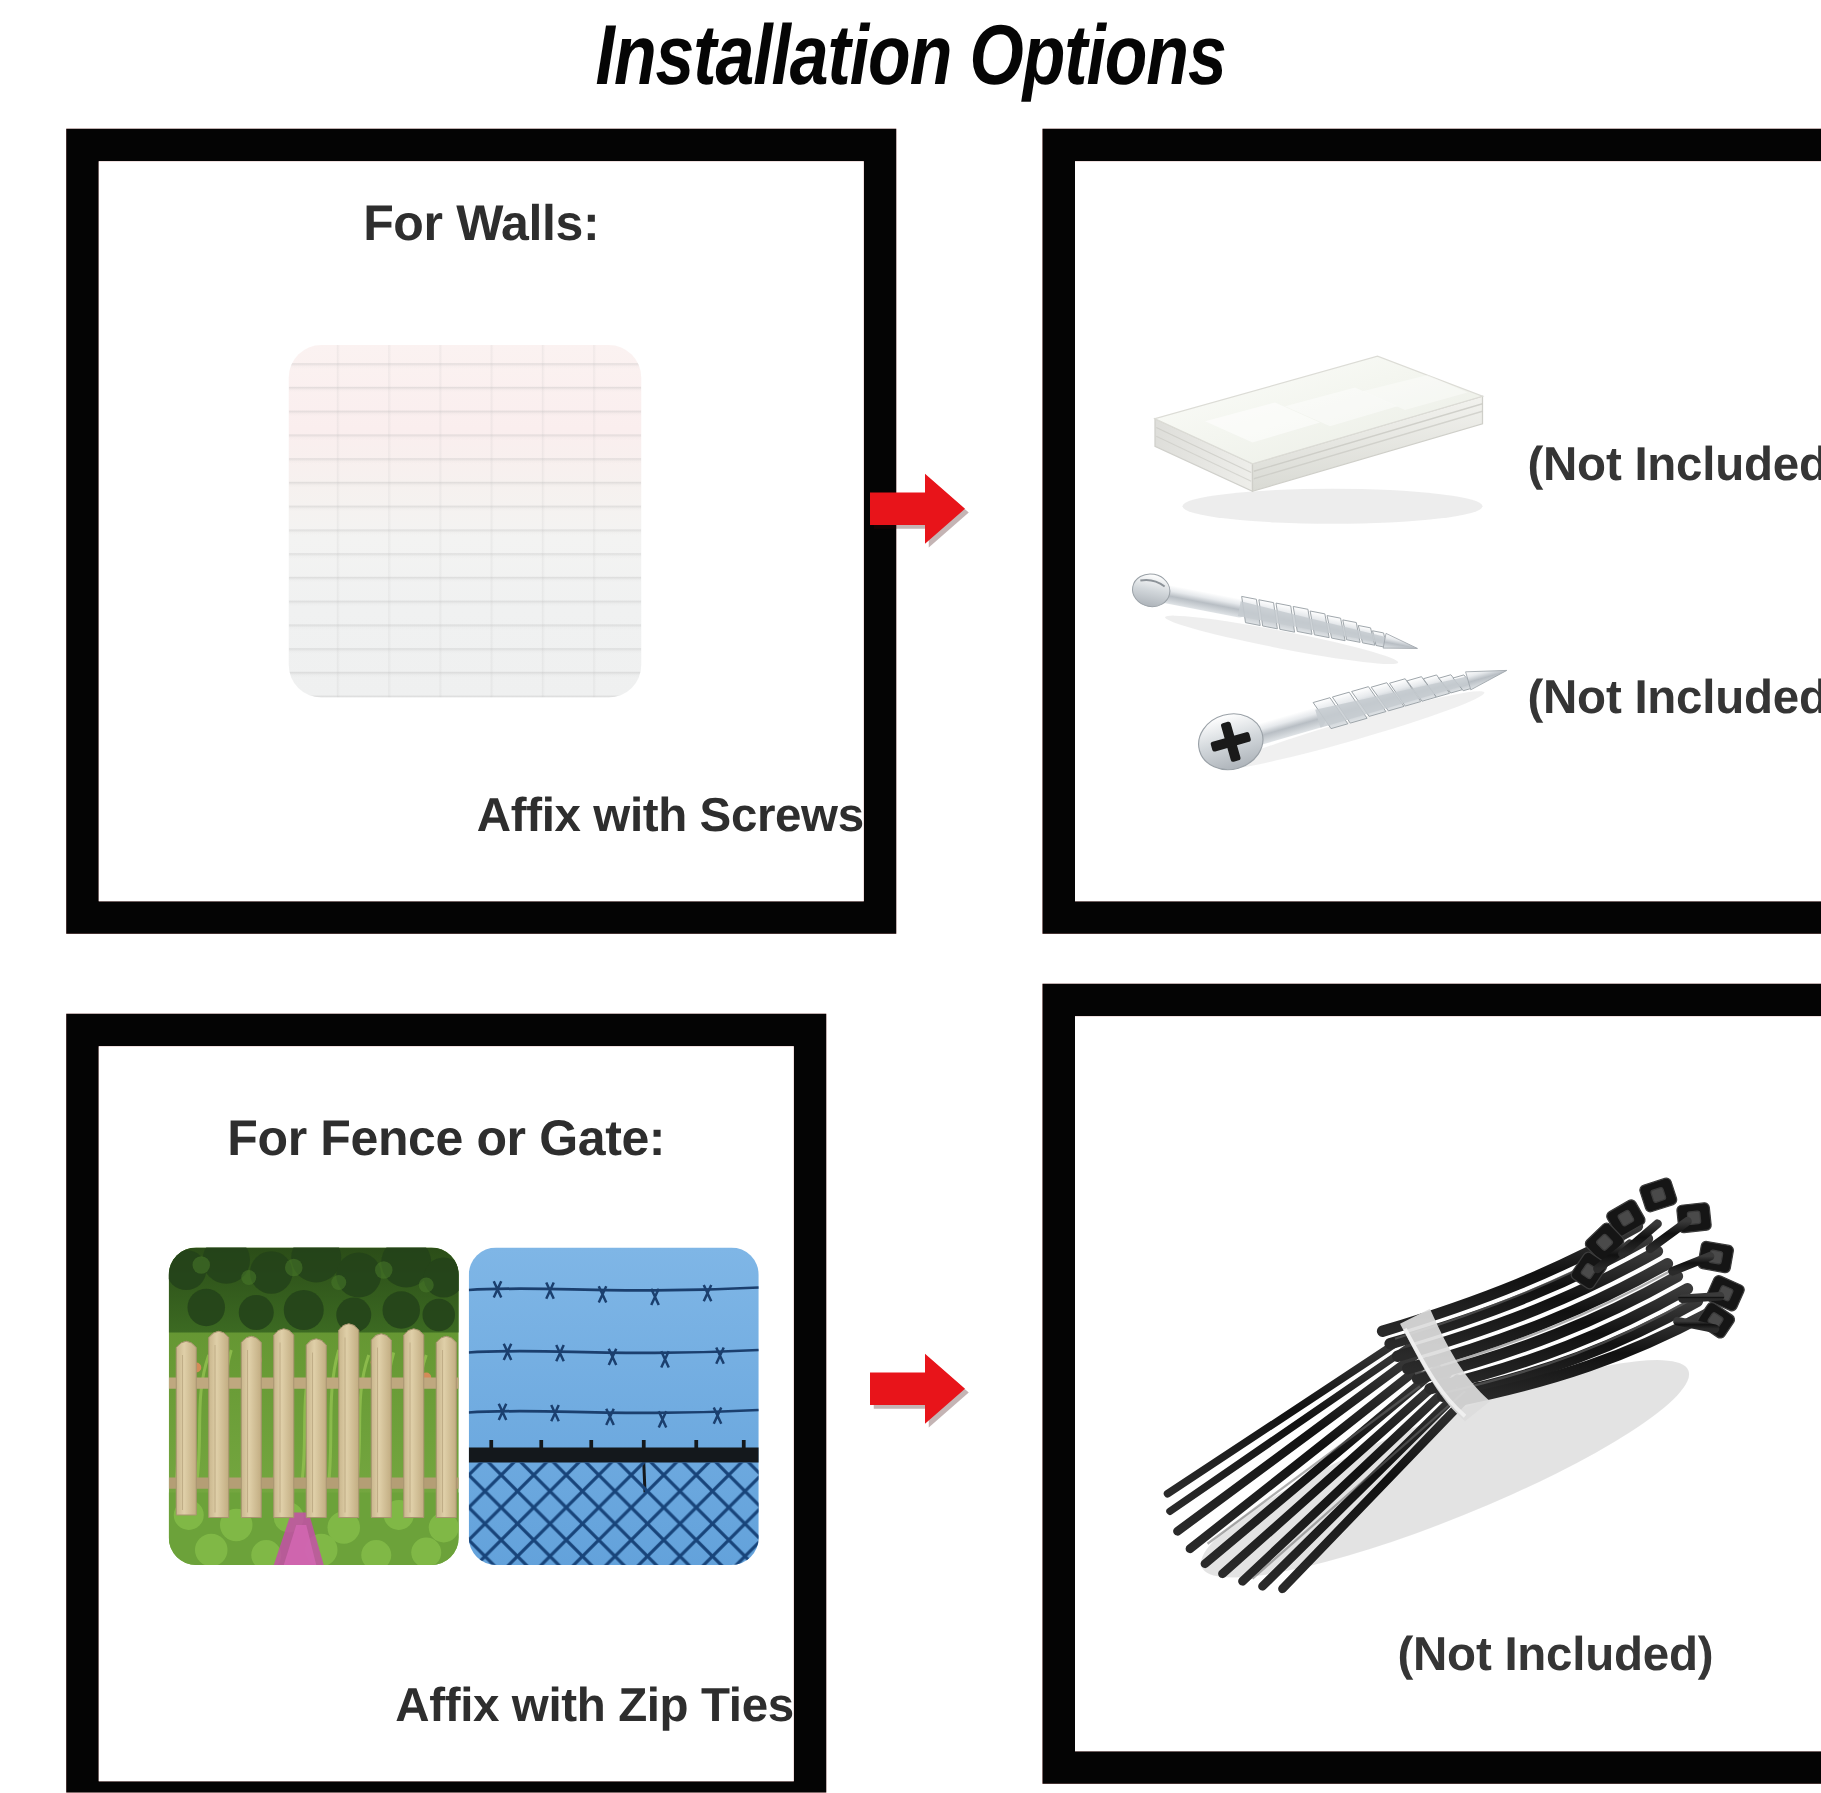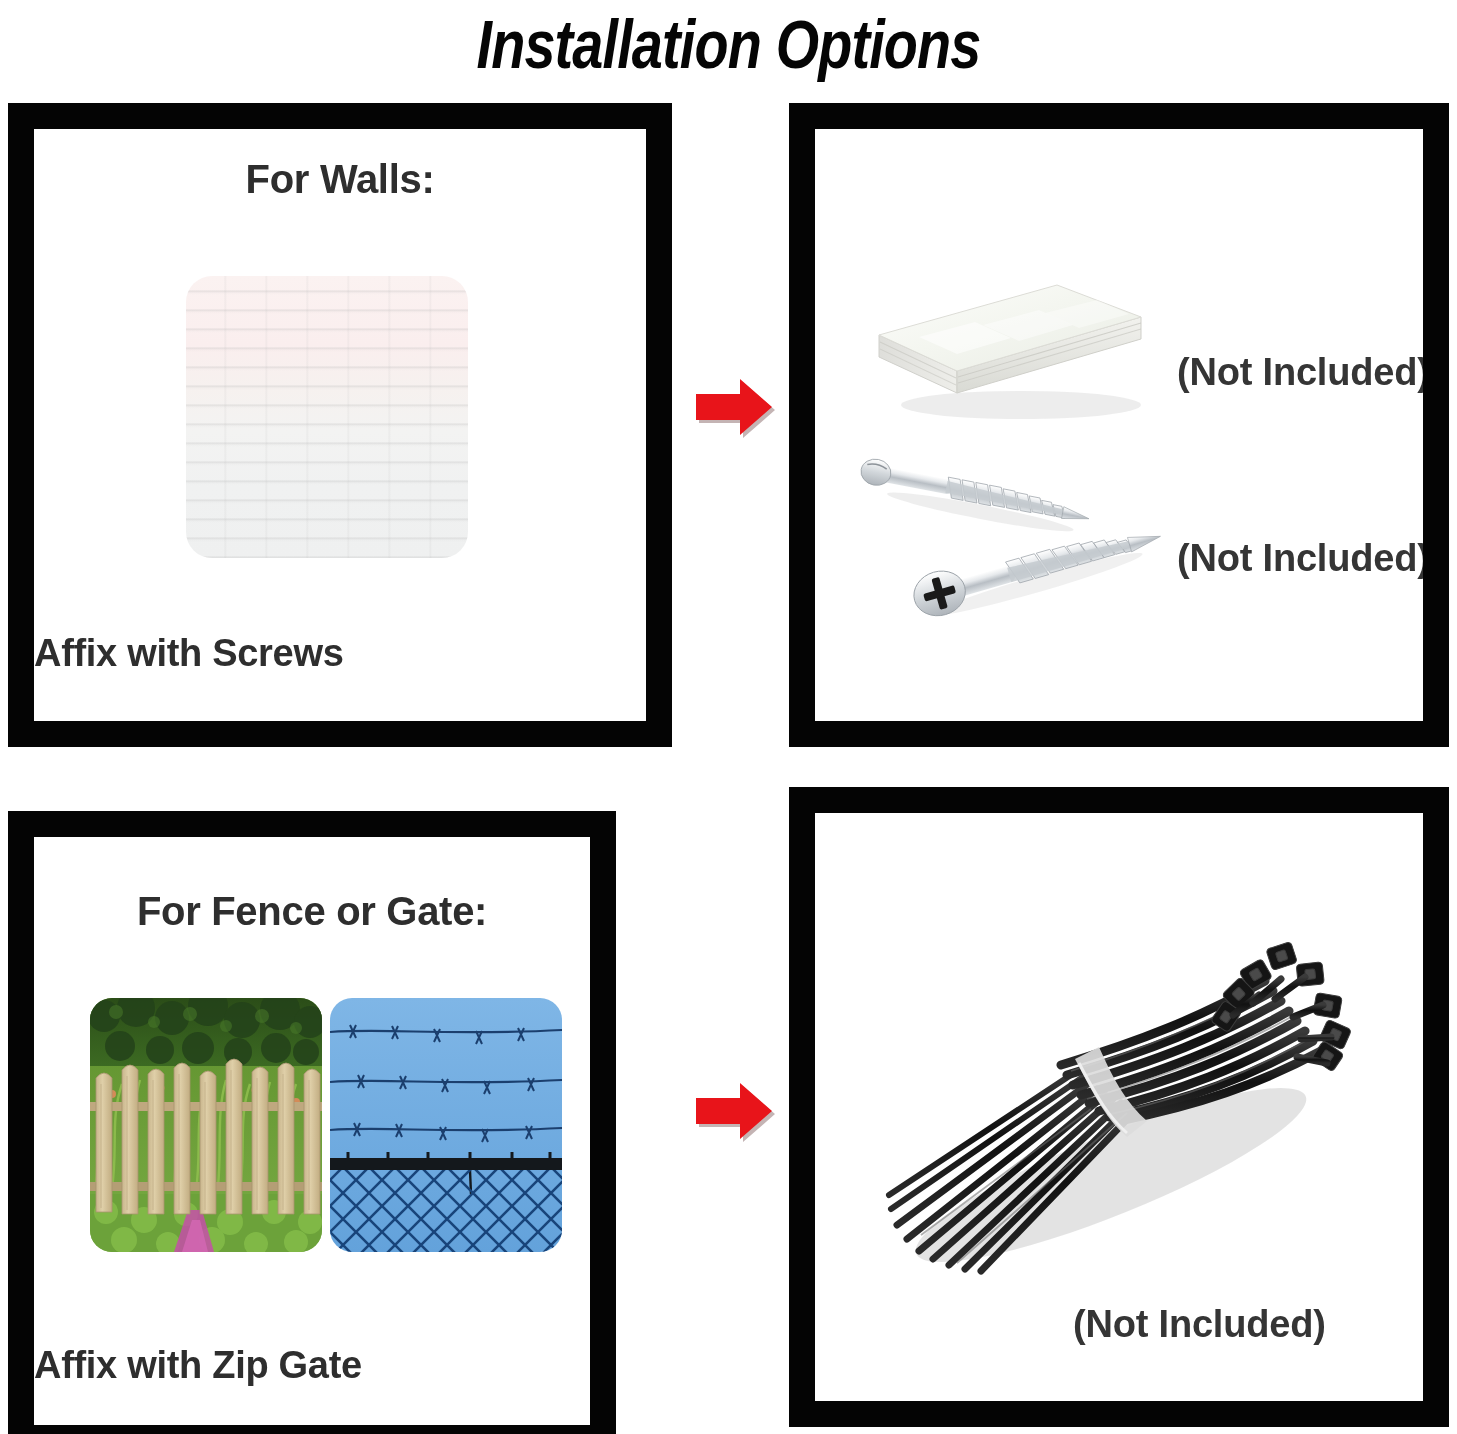--- a/index.html
+++ b/index.html
@@ -32,20 +32,21 @@
     line-height: 84px;
     white-space: nowrap;
   }
 
   
   .panel {
     position: absolute;
     background: #fca5a5;
     border: 26px solid #040404;
     box-sizing: border-box;
+    margin-left: 45px;
   }
   .panel-inner {
     position: relative;
     width: 100%;
     height: 100%;
     background: #ffffff;
     overflow: hidden;
   }
   #panel-walls        { left: 8px;   top: 103px;  width: 664px; height: 644px; }
   #panel-wall-hw      { left: 789px; top: 103px;  width: 660px; height: 644px; }
@@ -62,21 +63,21 @@
     color: #2e2e2e;
     letter-spacing: -0.3px;
   }
   #walls-header  { top: 28px; }
   #fence-header  { top: 52px; }
 
   .panel-caption {
     position: absolute;
     left: 0;
     width: 100%;
-    text-align: left;
+    text-align: right;
     font-size: 38px;
     font-weight: bold;
     color: #2e2e2e;
     line-height: 56px;
     letter-spacing: -0.3px;
   }
   #walls-caption { top: 496px; }
   #fence-caption { top: 500px; }
 
   .not-included {
@@ -473,21 +474,21 @@
           <line x1="182" y1="154" x2="182" y2="162"></line>
           <line x1="220" y1="154" x2="220" y2="162"></line>
         </g>
 
         <path d="M140,172 L141,196" stroke="#14181c" stroke-width="2.4" fill="none"></path>
 
         <rect x="0" y="172" width="232" height="82" fill="url(#chainMesh)"></rect>
       </svg>
     </div>
 
-    <div class="panel-caption" id="fence-caption">Affix with Zip Gate</div>
+    <div class="panel-caption" id="fence-caption">Affix with Zip Ties</div>
 
   </div>
 </div>
 
 <div class="arrow" id="arrow-fence">
   <svg viewBox="0 0 84 62" width="84" height="62">
     <polygon points="4,18 48,18 48,3 80,31 48,59 48,44 4,44" fill="#3a0505" opacity="0.30" transform="translate(3,3)"></polygon>
     <polygon points="4,18 48,18 48,3 80,31 48,59 48,44 4,44" fill="#e8141a"></polygon>
   </svg>
 </div>

